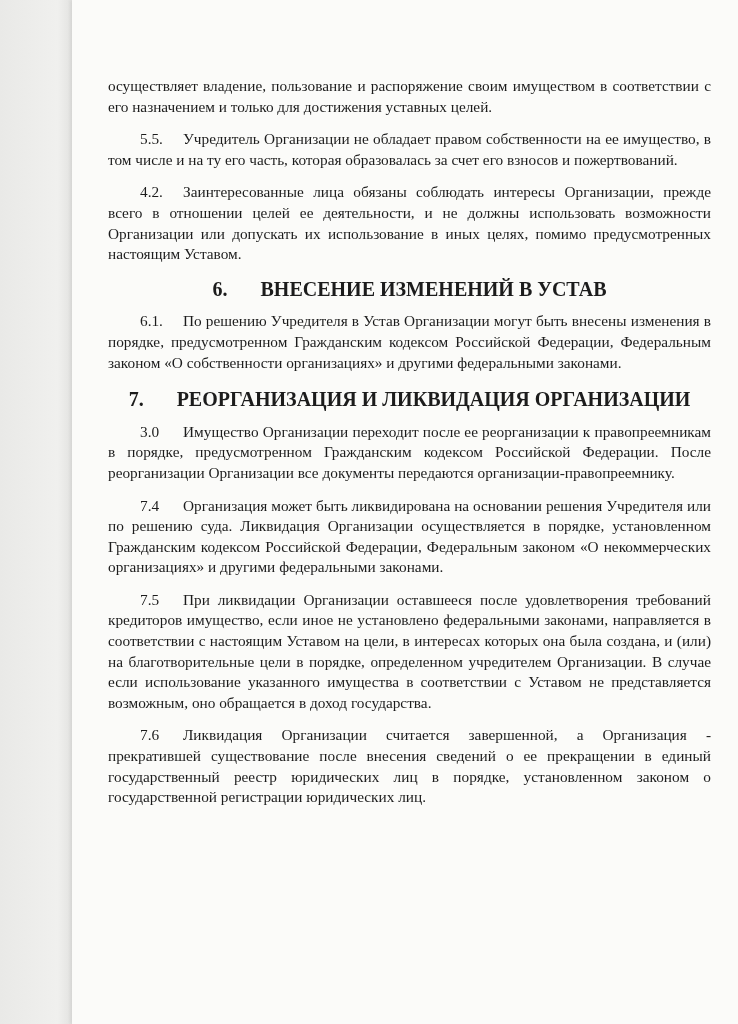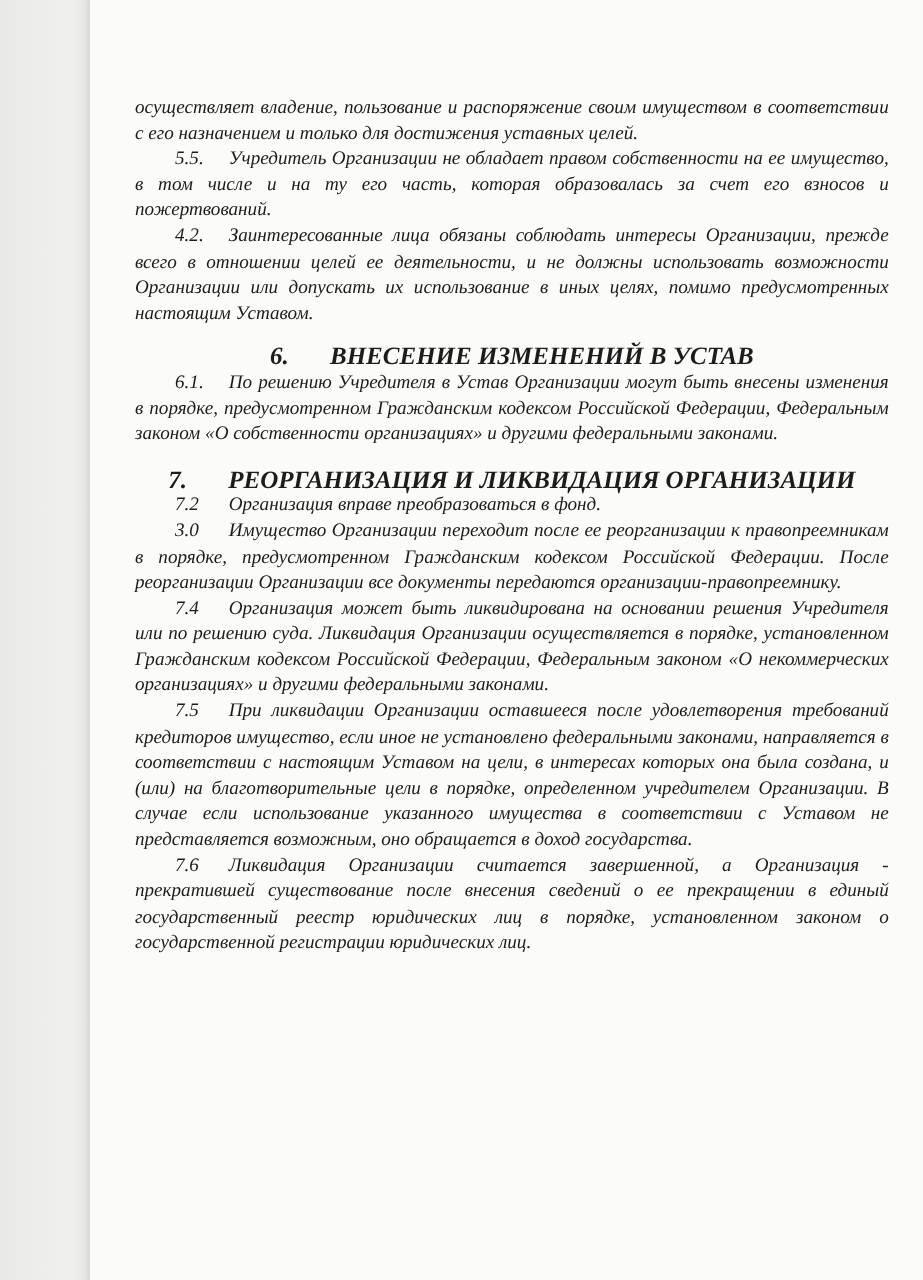--- a/index.html
+++ b/index.html
@@ -11,29 +11,28 @@
       color: #1c1c1c;
     }
     .left-bleed {
       position: absolute; left: 0; top: 0; width: 72px; height: 1024px;
       background: linear-gradient(to right, #e9e9e7 0%, #f0f0ee 80%, #e2e2e0 100%);
     }
     .page {
       position: absolute; left: 72px; top: 0; width: 666px; height: 1024px;
       background: #fbfbf9;
       box-shadow: -2px 0 3px rgba(0,0,0,0.06);
-      font-style: italic;
     }
     .content {
       position: absolute; left: 36px; top: 76px; width: 603px;
       font-size: 15.3px; line-height: 20.6px;
       text-align: justify;
     }
     p { margin: 0; }
-    .para { text-indent: 32px; }
+    .para { text-indent: 32px; margin-top: 12px; }
     .num { display: inline-block; width: 43px; text-indent: 0; }
     .heading {
       font-weight: bold; text-align: center; font-size: 20px;
       margin: 11px 0 0 0; line-height: 20.6px;
     }
     .heading .hnum { display: inline-block; width: 48px; text-align: left; }
   </style>
 </head>
 <body>
 
@@ -49,21 +48,20 @@
     <p class="para"><span class="num">4.2.</span><span>Заинтересованные лица обязаны соблюдать интересы Организации, прежде всего в отношении целей ее деятельности, и не должны использовать возможности Организации или допускать их использование в иных целях, помимо предусмотренных настоящим Уставом.</span></p>
 
     <div class="heading" style="margin-top:14px"><span class="hnum">6.</span><span>ВНЕСЕНИЕ ИЗМЕНЕНИЙ В УСТАВ</span></div>
 
     <p class="para"><span class="num">6.1.</span><span>По решению Учредителя в Устав Организации могут быть внесены изменения в порядке, предусмотренном Гражданским кодексом Российской Федерации, Федеральным законом «О собственности организациях» и другими федеральными законами.</span></p>
 
 
     <div class="heading" style="margin-top:16px"><span class="hnum">7.</span><span>РЕОРГАНИЗАЦИЯ И ЛИКВИДАЦИЯ ОРГАНИЗАЦИИ</span></div>
 
 
-    <p class="para"><span class="num">7.2</span><span>Организация вправе преобразоваться в фонд.</span></p>
 
     <p class="para"><span class="num">3.0</span><span>Имущество Организации переходит после ее реорганизации к правопреемникам в порядке, предусмотренном Гражданским кодексом Российской Федерации. После реорганизации Организации все документы передаются организации-правопреемнику.</span></p>
 
     <p class="para"><span class="num">7.4</span><span>Организация может быть ликвидирована на основании решения Учредителя или по решению суда. Ликвидация Организации осуществляется в порядке, установленном Гражданским кодексом Российской Федерации, Федеральным законом «О некоммерческих организациях» и другими федеральными законами.</span></p>
 
     <p class="para"><span class="num">7.5</span><span>При ликвидации Организации оставшееся после удовлетворения требований кредиторов имущество, если иное не установлено федеральными законами, направляется в соответствии с настоящим Уставом на цели, в интересах которых она была создана, и (или) на благотворительные цели в порядке, определенном учредителем Организации. В случае если использование указанного имущества в соответствии с Уставом не представляется возможным, оно обращается в доход государства.</span></p>
 
     <p class="para"><span class="num">7.6</span><span>Ликвидация Организации считается завершенной, а Организация - прекратившей существование после внесения сведений о ее прекращении в единый государственный реестр юридических лиц в порядке, установленном законом о государственной регистрации юридических лиц.</span></p>
 
   </div>

